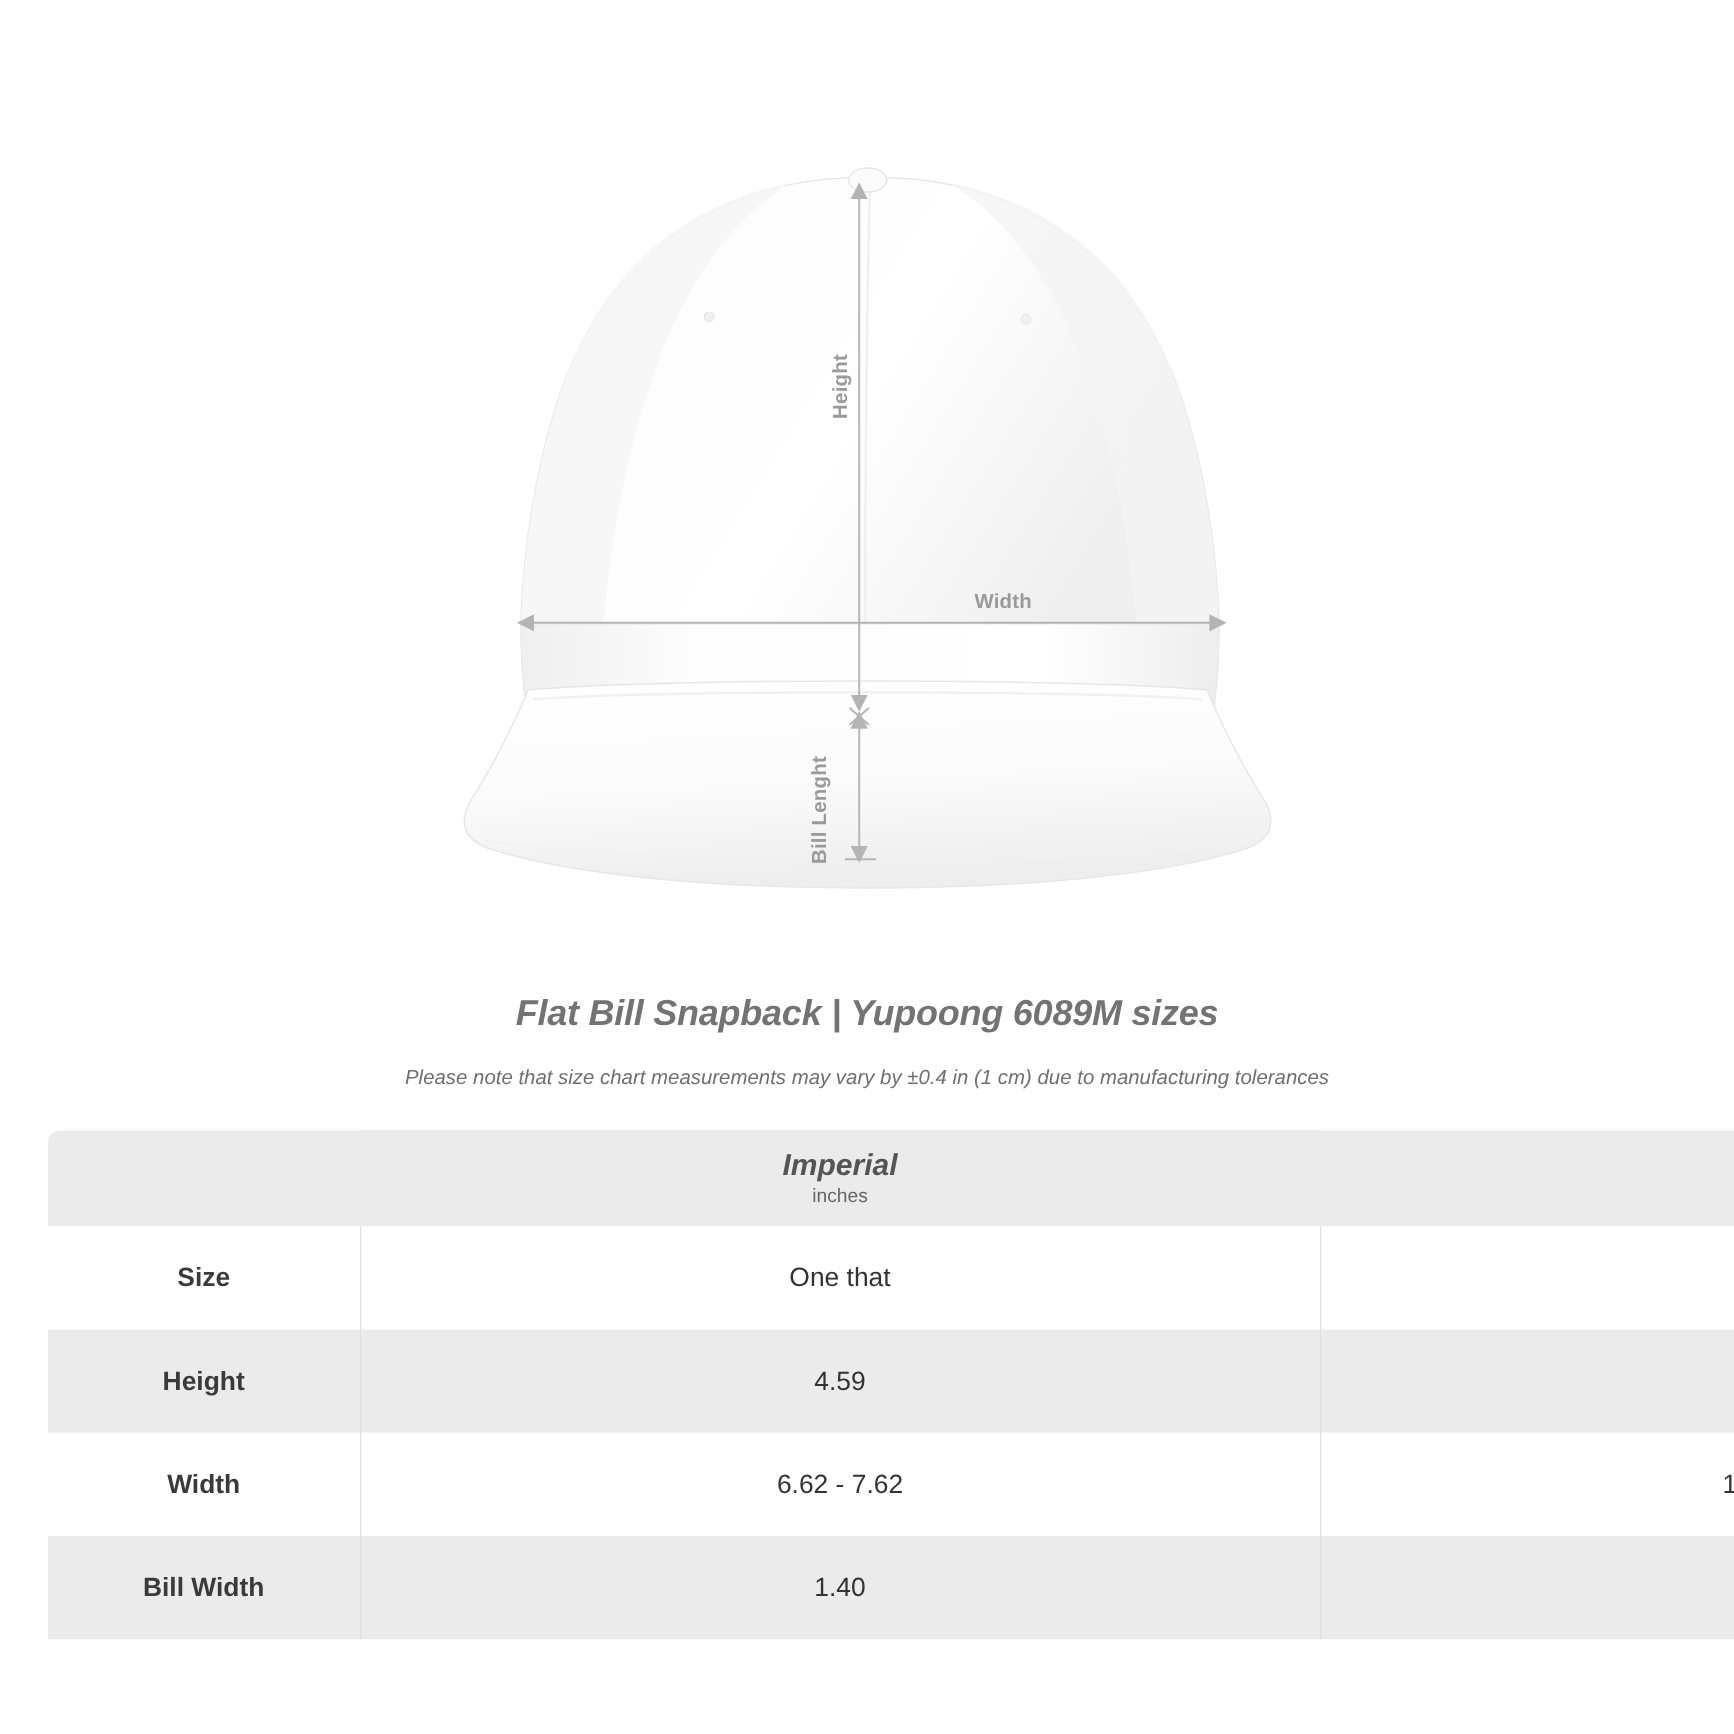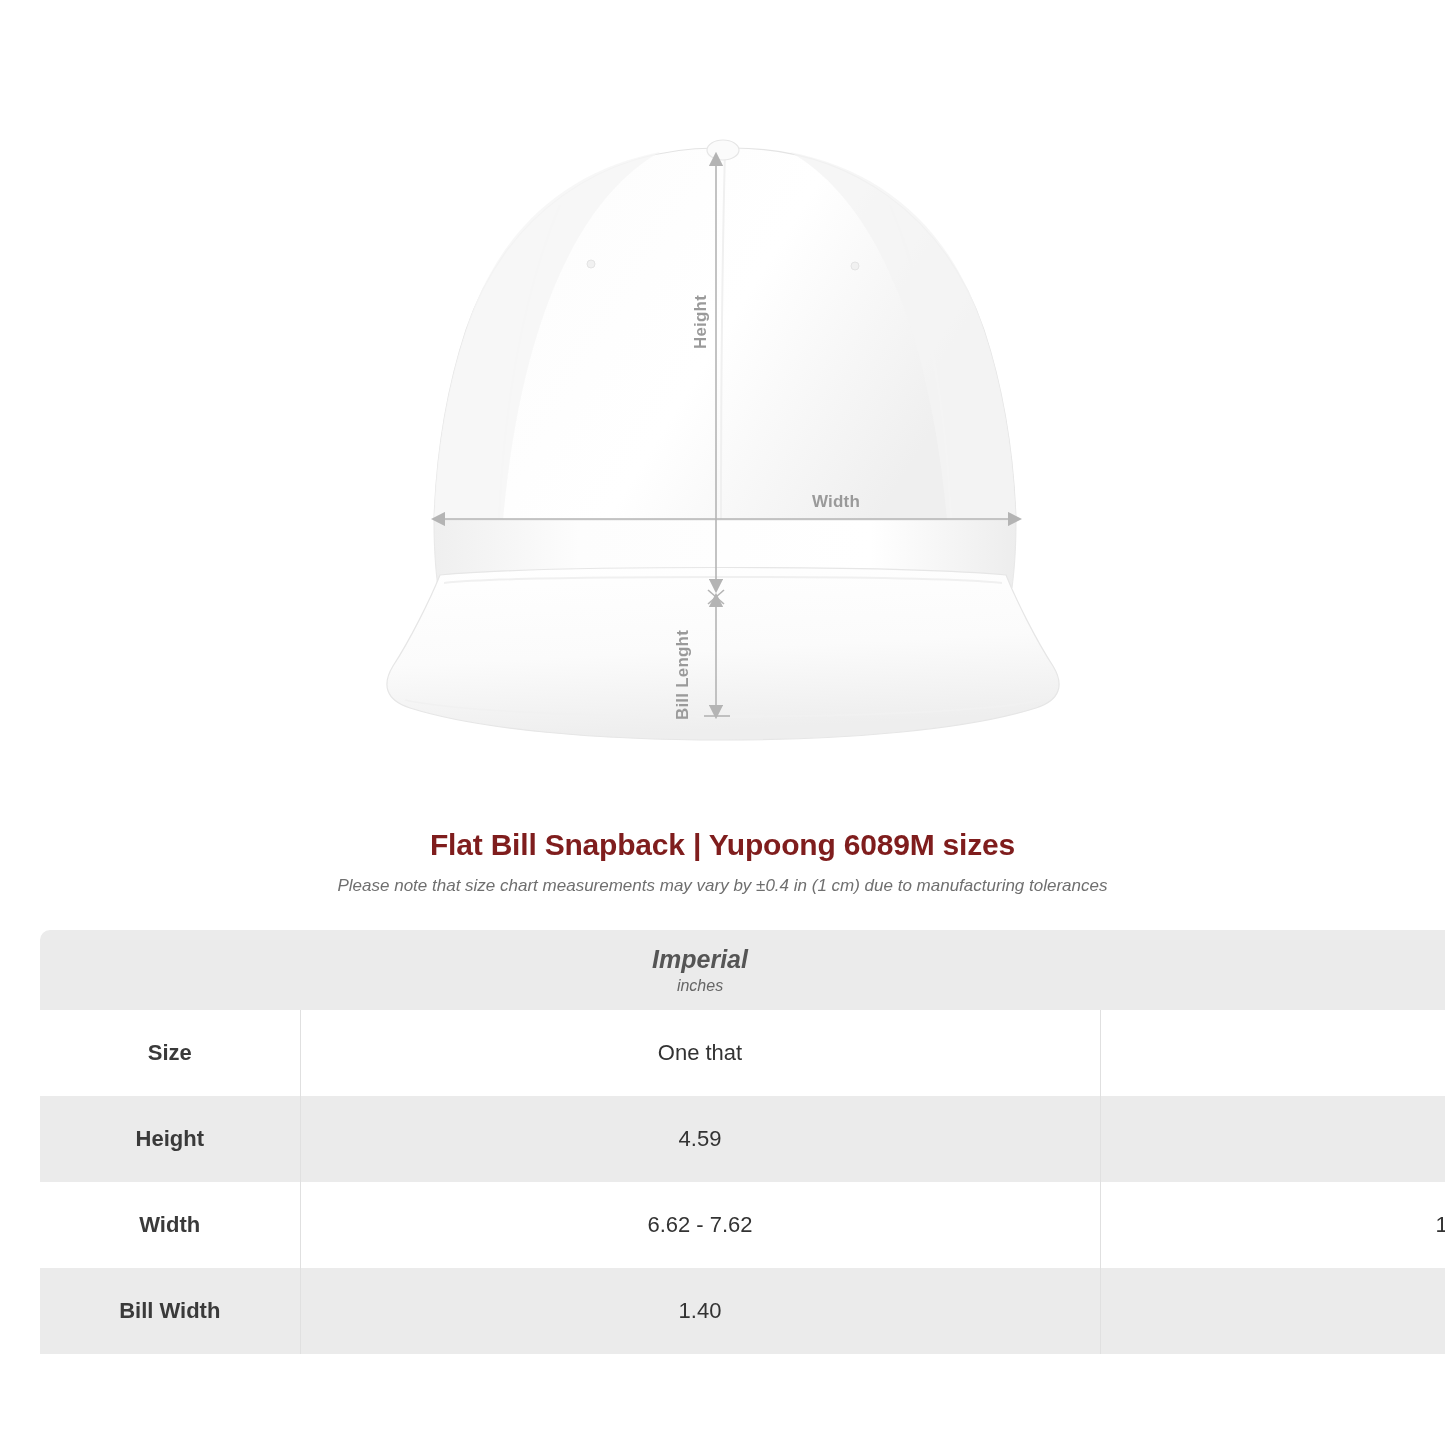--- a/index.html
+++ b/index.html
@@ -52,25 +52,26 @@
   
   .caption {
     width: 1445px;
     text-align: center;
     margin-top: 18px;
   }
   .caption h1 {
     margin: 0;
     font-size: 30px;
     font-weight: bold;
-    color: #7f1d1d;
+    color: #737373;
     letter-spacing: -0.2px;
+    font-style: italic;
   }
   .caption .note {
-    margin: 14px 0 0 0;
+    margin: 26px 0 0 0;
     font-size: 17px;
     font-style: italic;
     color: #6f6f6f;
   }
 
   
   .table-wrap {
     margin: 34px auto 0 auto;
     width: 1365px;
   }
@@ -98,21 +99,20 @@
   }
   .unit-sys {
     font-size: 25px;
     font-style: italic;
     font-weight: bold;
     color: #555555;
     line-height: 1.15;
   }
   .unit-sub {
     font-size: 16px;
-    font-style: italic;
     color: #666666;
     margin-top: 4px;
   }
   .body-row td {
     height: 86px;
     text-align: center;
     vertical-align: middle;
     font-size: 22px;
     color: #333333;
     border-right: 1px solid #e0e0e0;

